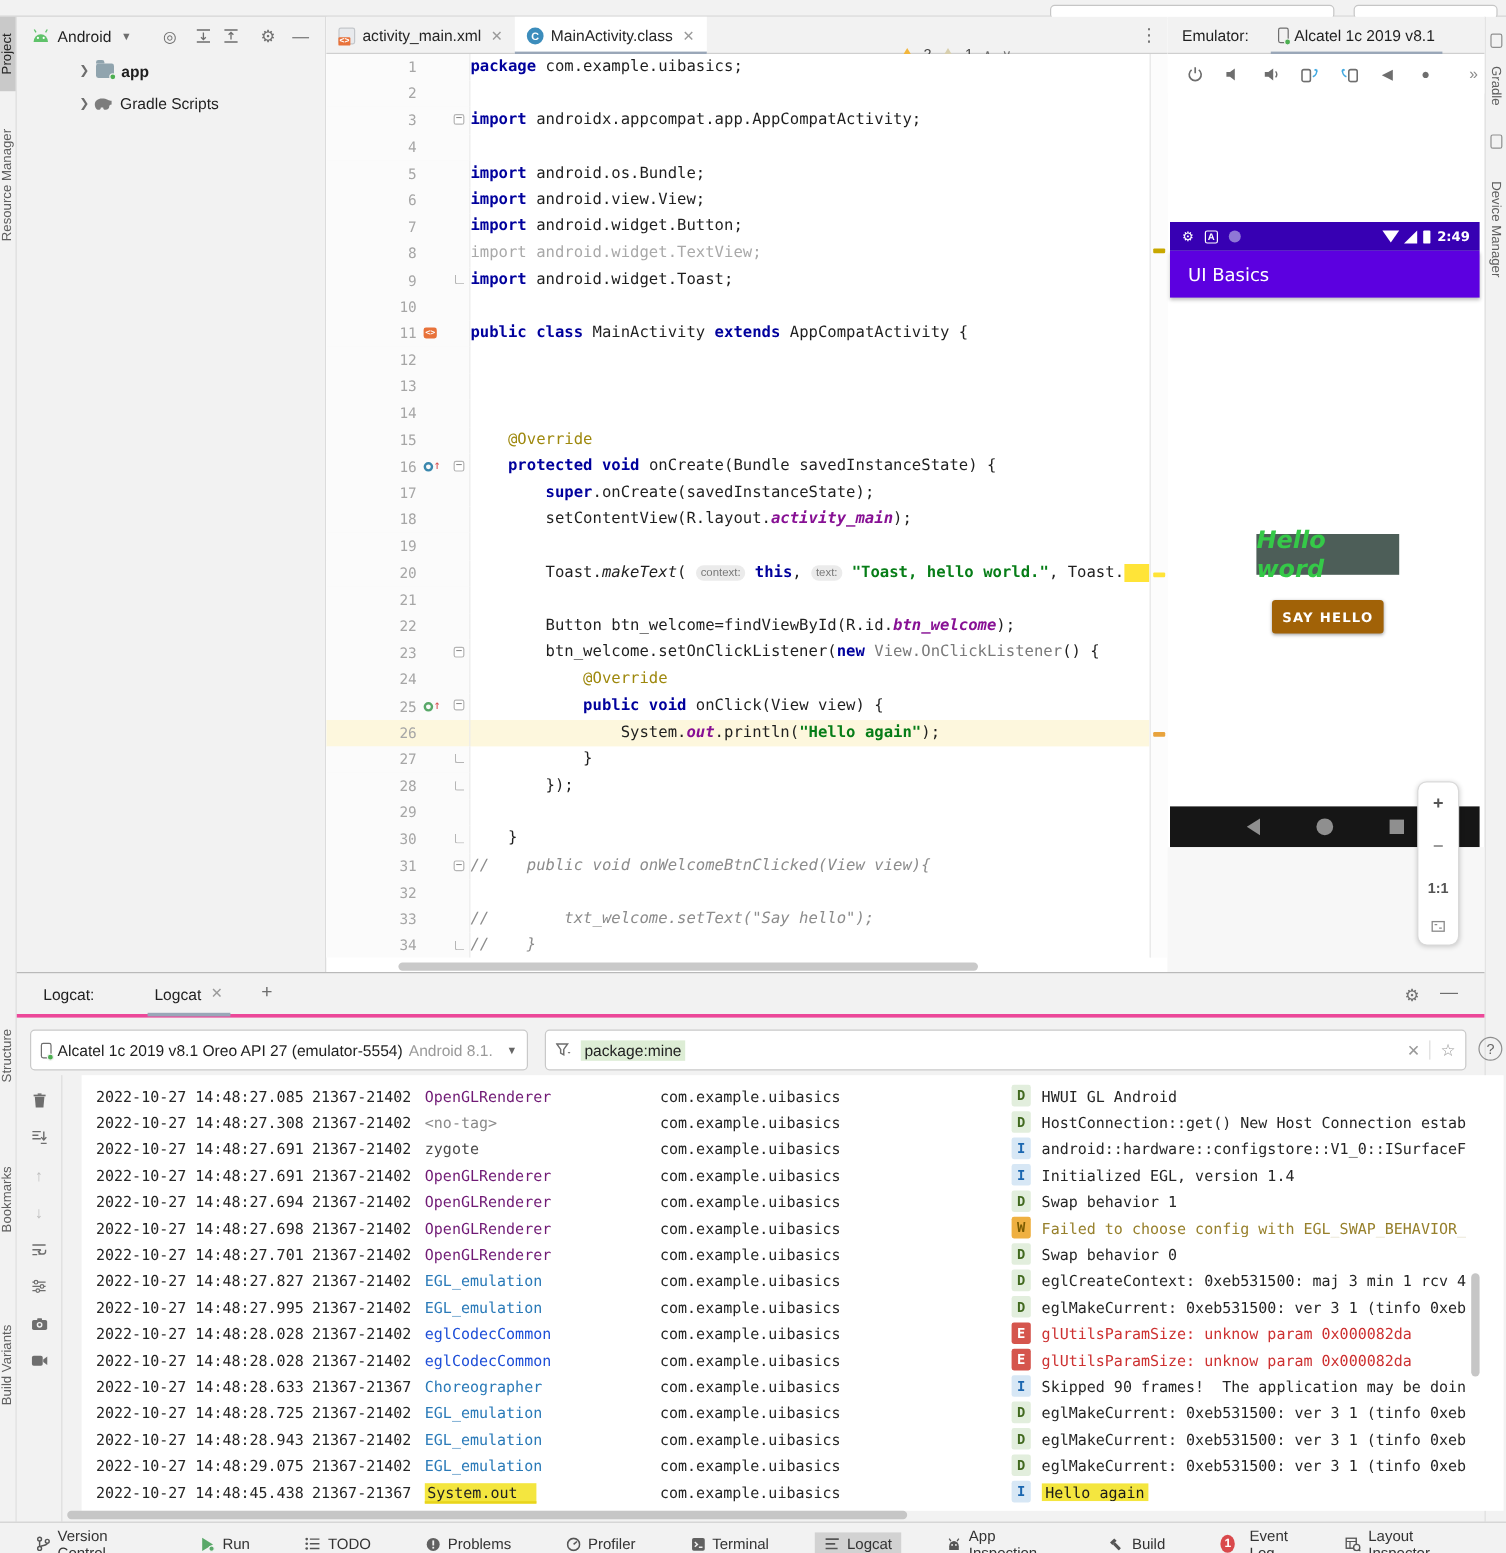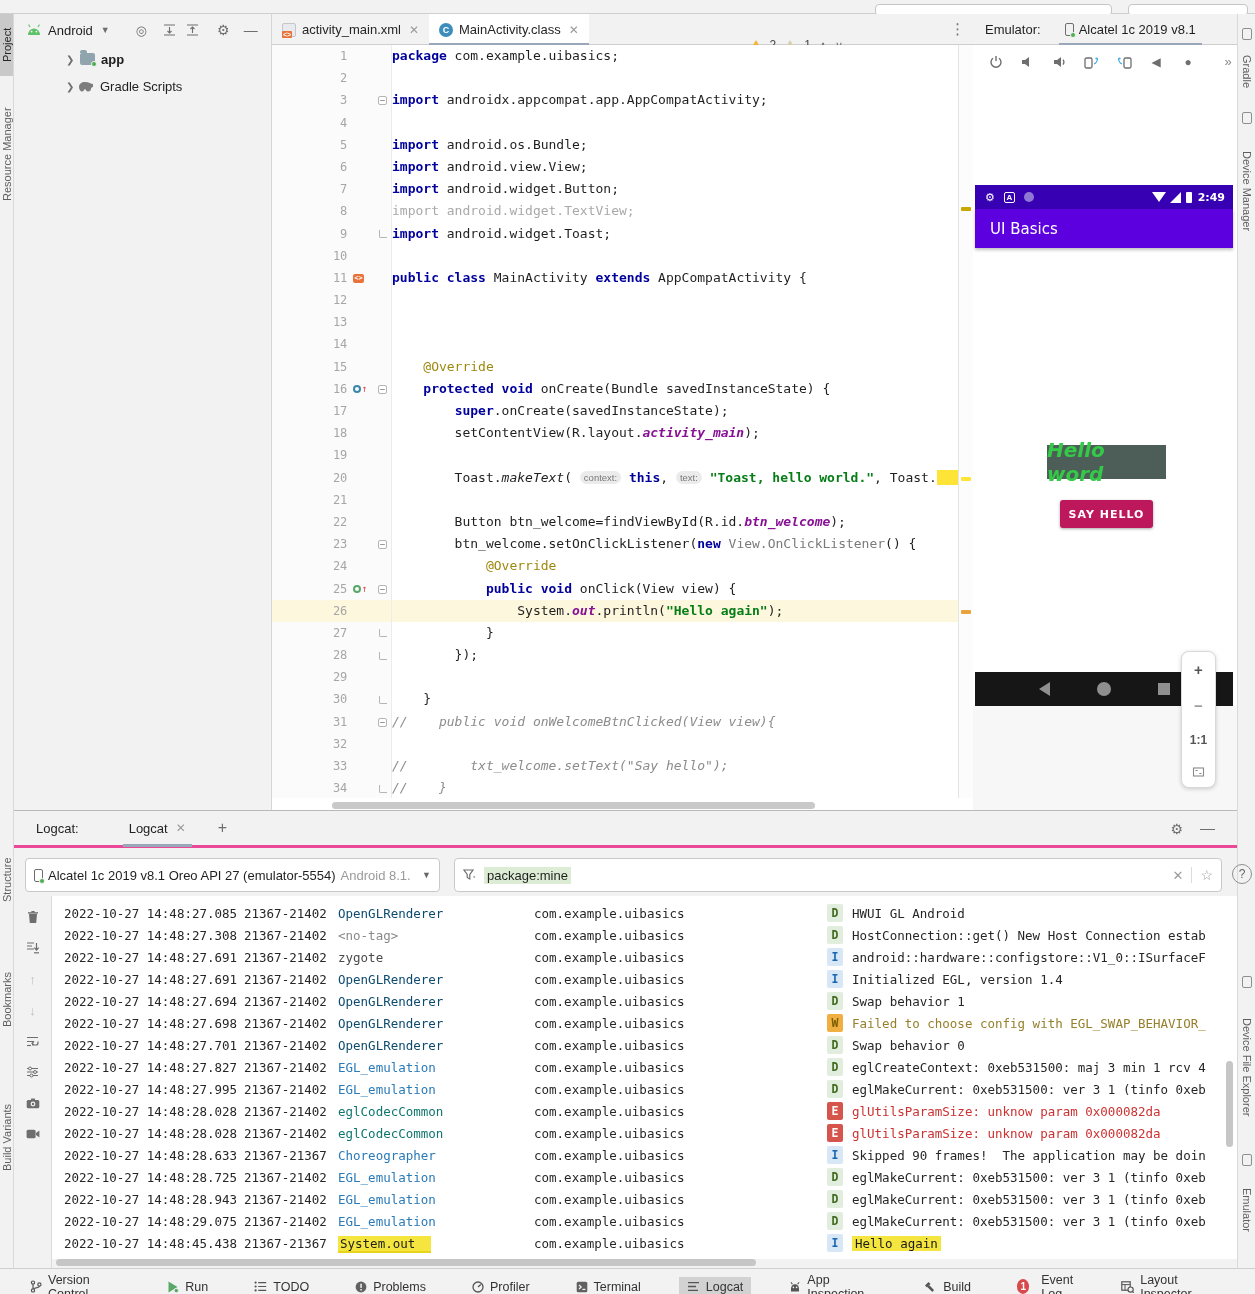--- a/index.html
+++ b/index.html
@@ -89,21 +89,21 @@
   .phone-ic { width:9px; height:13px; border:1px solid #6e6e6e; border-radius:2px; position:relative; margin-right:5px; }
   .phone-ic .dot { position:absolute; right:-3px; bottom:-3px; width:6px; height:6px; border-radius:50%; background:#4caf50; border:1px solid #f2f2f2; }
   #emu-toolbar { position:absolute; left:0; top:31px; width:100%; height:33px; background:#fff; display:flex; align-items:center; gap:14px; padding-left:14px; color:#6e6e6e; }
   #emu-toolbar .tbtn { display:flex; align-items:center; justify-content:center; width:18px; height:18px; font-size:13px; }
 
   #phone-screen { position:absolute; left:2px; top:171px; width:258px; height:487px; background:#fff; }
   #phone-status { position:absolute; left:0; top:0; width:100%; height:24px; background:#3700b3; display:flex; align-items:center; color:#fff; }
   #phone-appbar { position:absolute; left:0; top:24px; width:100%; height:39px; background:#5c00e0; color:#fff; display:flex; align-items:center; padding-left:15px; font-size:15px; font-family:"DejaVu Sans",sans-serif; box-shadow:0 2px 3px rgba(0,0,0,.25); }
   #hello-box { position:absolute; left:72px; top:260px; width:119px; height:34px; background:#4d5e58; display:flex; align-items:center; justify-content:center; }
   #hello-text { color:#35c948; font-size:20px; font-weight:bold; font-style:italic; font-family:"DejaVu Sans",sans-serif; }
-  #say-hello-btn { position:absolute; left:85px; top:315px; width:93px; height:28px; background:#be185d; border:none; border-radius:3px; color:#fff; font-size:11px; font-weight:bold; letter-spacing:1px; font-family:"DejaVu Sans",sans-serif; box-shadow:0 1px 3px rgba(0,0,0,.35); }
+  #say-hello-btn { position:absolute; left:85px; top:315px; width:93px; height:28px; background:#a16207; border:none; border-radius:3px; color:#fff; font-size:11px; font-weight:bold; letter-spacing:1px; font-family:"DejaVu Sans",sans-serif; box-shadow:0 1px 3px rgba(0,0,0,.35); }
   #phone-navbar { position:absolute; left:2px; top:658px; width:258px; height:34px; background:#161616; display:flex; align-items:center; justify-content:space-around; padding:0 40px; }
   .nav-back { width:0; height:0; border-top:7px solid transparent; border-bottom:7px solid transparent; border-right:11px solid #8f8f8f; }
   .nav-home { width:14px; height:14px; border-radius:50%; background:#8f8f8f; }
   .nav-recents { width:12px; height:12px; background:#8f8f8f; }
   #emu-zoombar { position:absolute; left:208px; top:637px; width:35px; height:137px; background:#fff; border:1px solid #d9d9d9; border-radius:8px; box-shadow:0 1px 4px rgba(0,0,0,.18); display:flex; flex-direction:column; align-items:center; justify-content:space-around; color:#555; }
   .zbtn { font-size:15px; font-weight:bold; color:#555; }
   #emu-below { position:absolute; left:0; top:692px; width:100%; height:104px; background:#f7f7f7; }
 
   .stat-gear { font-size:11px; margin-left:10px; }
   .stat-abox { width:11px; height:11px; border:1px solid #fff; border-radius:2px; font-size:8px; font-weight:bold; text-align:center; line-height:10px; margin-left:9px; }
@@ -129,30 +129,30 @@
   #filter-box { position:absolute; left:440px; top:47px; width:768px; height:34px; background:#fff; border:1px solid #c9c9c9; border-radius:4px; display:flex; align-items:center; padding:0 8px; }
   #filter-query { background:#ddedd5; padding:1px 3px; margin-left:7px; }
   #filter-box .right { margin-left:auto; display:flex; align-items:center; gap:8px; color:#9a9a9a; }
   #filter-box .sep { width:1px; height:16px; background:#dcdcdc; }
   #filter-help { position:absolute; left:1218px; top:53px; width:20px; height:20px; border:1px solid #8f8f8f; border-radius:50%; color:#666; text-align:center; line-height:18px; font-size:12px; }
 
   #logcat-toolcol { position:absolute; left:0; top:85px; width:38px; height:373px; background:#f2f2f2; border-right:1px solid #dcdcdc; display:flex; flex-direction:column; align-items:center; padding-top:12px; gap:13px; color:#6e6e6e; }
   #logcat-toolcol .lt { width:18px; height:18px; display:flex; align-items:center; justify-content:center; }
   #logcat-toolcol .dim { color:#bdbdbd; }
 
-  #log-table { position:absolute; left:38px; top:85px; width:1185px; height:363px; background:#fff; overflow:hidden; padding-top:6px; }
+  #log-table { position:absolute; left:54px; top:85px; width:1185px; height:363px; background:#fff; overflow:hidden; padding-top:6px; }
   .lrow { display:flex; align-items:center; height:22px; font-family:"DejaVu Sans Mono", monospace; font-size:12.5px; color:#262626; white-space:pre; }
   .lrow .time { width:192px; padding-left:12px; flex:none; }
   .lrow .pid { width:94px; flex:none; }
   .lrow .tag { width:196px; flex:none; }
   .lrow .pkg { width:293px; flex:none; }
   .lrow .lvl { width:16px; height:18px; flex:none; text-align:center; line-height:18px; border-radius:2px; font-weight:bold; font-size:11.5px; }
   .lrow .msg { margin-left:9px; overflow:hidden; flex:1; white-space:pre; }
-  .t-purple { color:#0c4a6e; } .t-gray { color:#8a8a8a; } .t-dark { color:#4a4a4a; }
-  .t-blue { color:#2a7ab8; } .t-olive { color:#0f766e; }
+  .t-purple { color:#701a75; } .t-gray { color:#8a8a8a; } .t-dark { color:#4a4a4a; }
+  .t-blue { color:#2a7ab8; } .t-olive { color:#1d4ed8; }
   .t-hl { background:#f4e63f; color:#222; padding:0 16px 0 2px; border-bottom:2px solid #e8d41c; }
   .lvl.D { background:#e2eedd; color:#41691f; } .lvl.I { background:#d7e7f5; color:#1a66b0; }
   .lvl.W { background:#efb041; color:#7a5b00; } .lvl.E { background:#d5554d; color:#fff; }
   .m-n { color:#262626; } .m-w { color:#97802c; } .m-e { color:#cd3131; }
   .m-hl { background:#f4e63f; color:#1a1a1a; padding:0 3px; }
   #log-hscroll { position:absolute; left:42px; top:448px; width:700px; height:7px; background:#c6c6c6; border-radius:4px; }
   #log-vscroll { position:absolute; left:1212px; top:250px; width:7px; height:86px; background:#c6c6c6; border-radius:4px; }
 
   
   #status-bar { left:0; top:1268px; width:1255px; height:36px; background:#f2f2f2; border-top:1px solid #cfcfcf; display:flex; align-items:center; padding-left:22px; font-size:12.5px; color:#333; }

